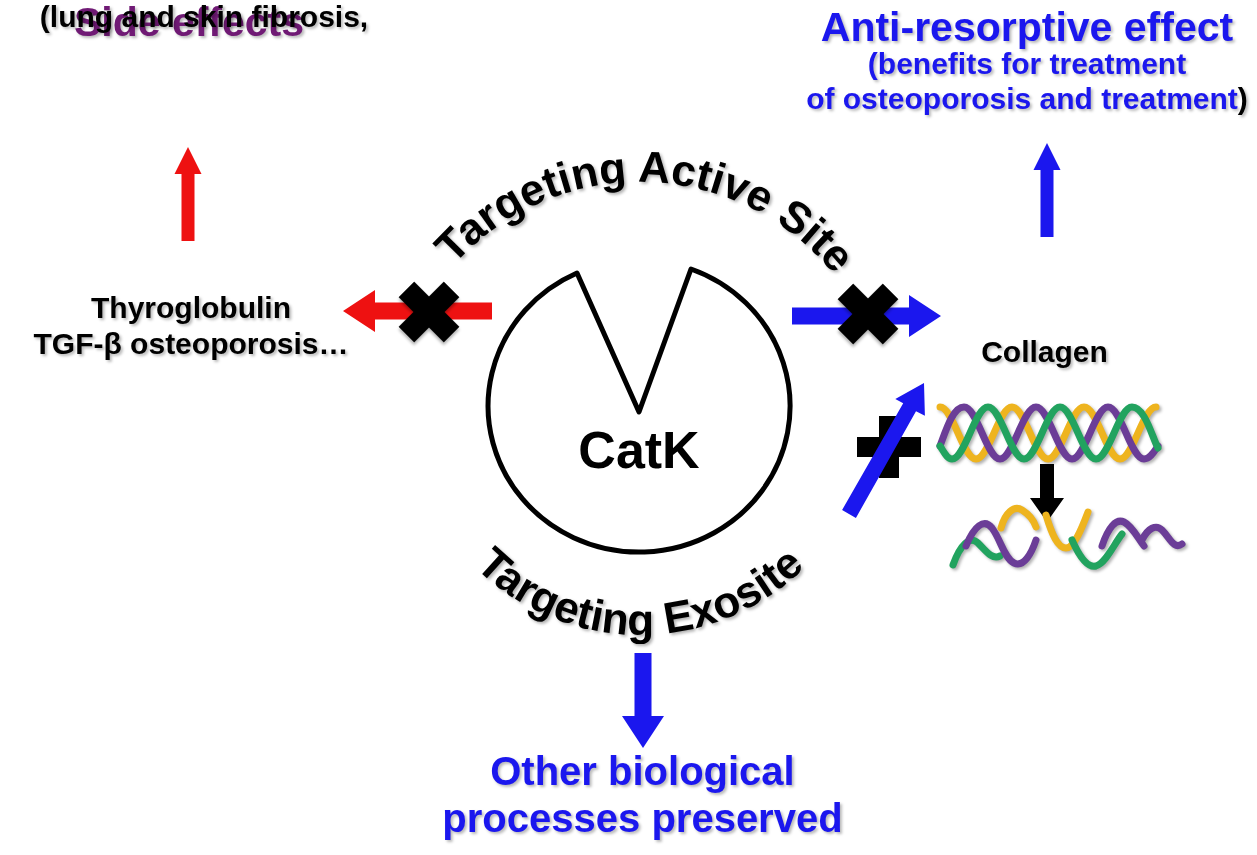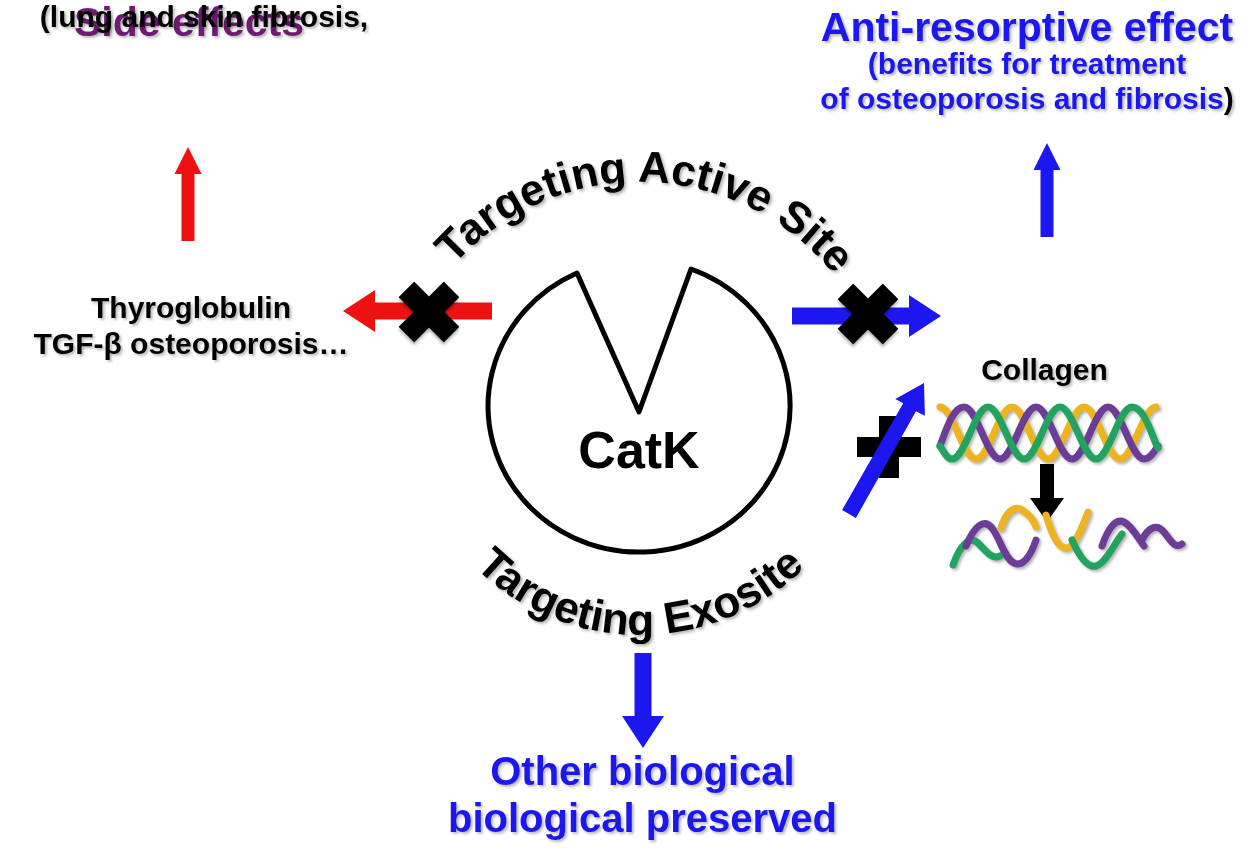--- a/index.html
+++ b/index.html
@@ -37,35 +37,35 @@
 <div class="canvas">
 
   <div class="tb title-lg red ts" style="left:0;top:5;width:378px">Side effects</div>
   <div class="tb sub black ts" style="left:15px;top:52;width:378px">
     <div>(lung and skin fibrosis,</div>
   </div>
 
   <div class="tb title-lg blue ts" style="left:797;top:5px;width:460px;left:797px">Anti-resorptive effect</div>
   <div class="tb sub blue ts" style="left:797px;top:47px;width:460px">
     <div>(benefits for treatment</div>
-    <div><span>of osteoporosis and fibrosis</span><span class="black">)</span></div>
+    <div><span>of osteoporosis and treatment</span><span class="black">)</span></div>
   </div>
 
   <div class="tb body-md black ts" style="left:15px;top:250px;width:352px">
     <div>Thyroglobulin</div>
     <div>TGF-β osteoporosis…</div>
   </div>
 
-  <div class="tb body-md black ts" style="left:942px;top:312px;width:205px">
+  <div class="tb body-md black ts" style="left:942px;top:294px;width:205px">
     <div>Collagen</div>
   </div>
 
   <div class="tb title-bottom blue ts" style="left:390px;top:748px;width:505px">
     <div>Other biological</div>
-    <div>biological preserved</div>
+    <div>processes preserved</div>
   </div>
 
   <svg width="1257" height="855" viewBox="0 0 1257 855">
     <defs>
       <path id="arcTop" d="M 413 327 A 250 250 0 0 1 872 339" fill="none"></path>
       <path id="arcBottom" d="M 443 528 A 235 235 0 0 0 837 528" fill="none"></path>
     </defs>
 
     <path class="enzyme" d="M 691 269 A 151 146 0 1 1 577 273 L 639 412 Z"></path>
     <text class="catk" x="639" y="468">CatK</text>

